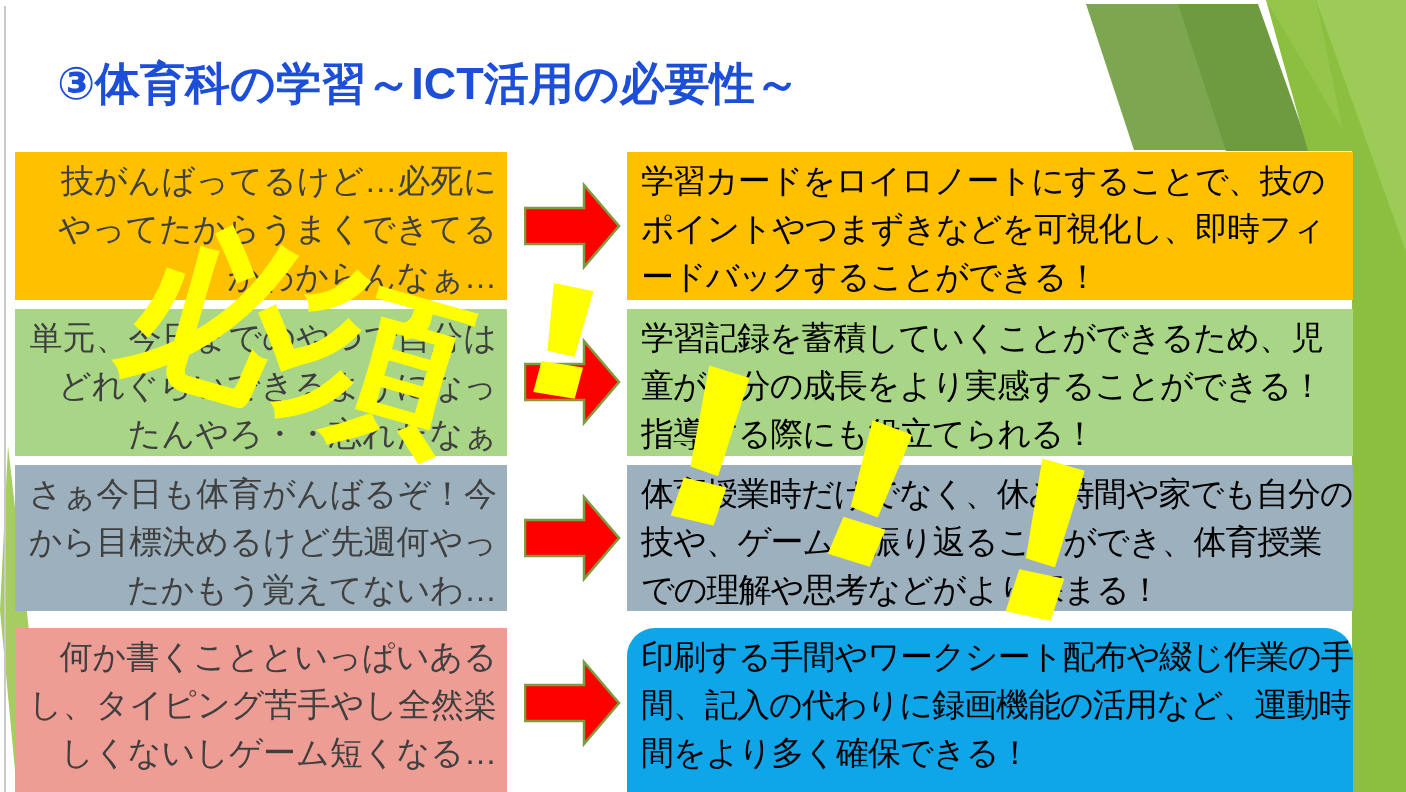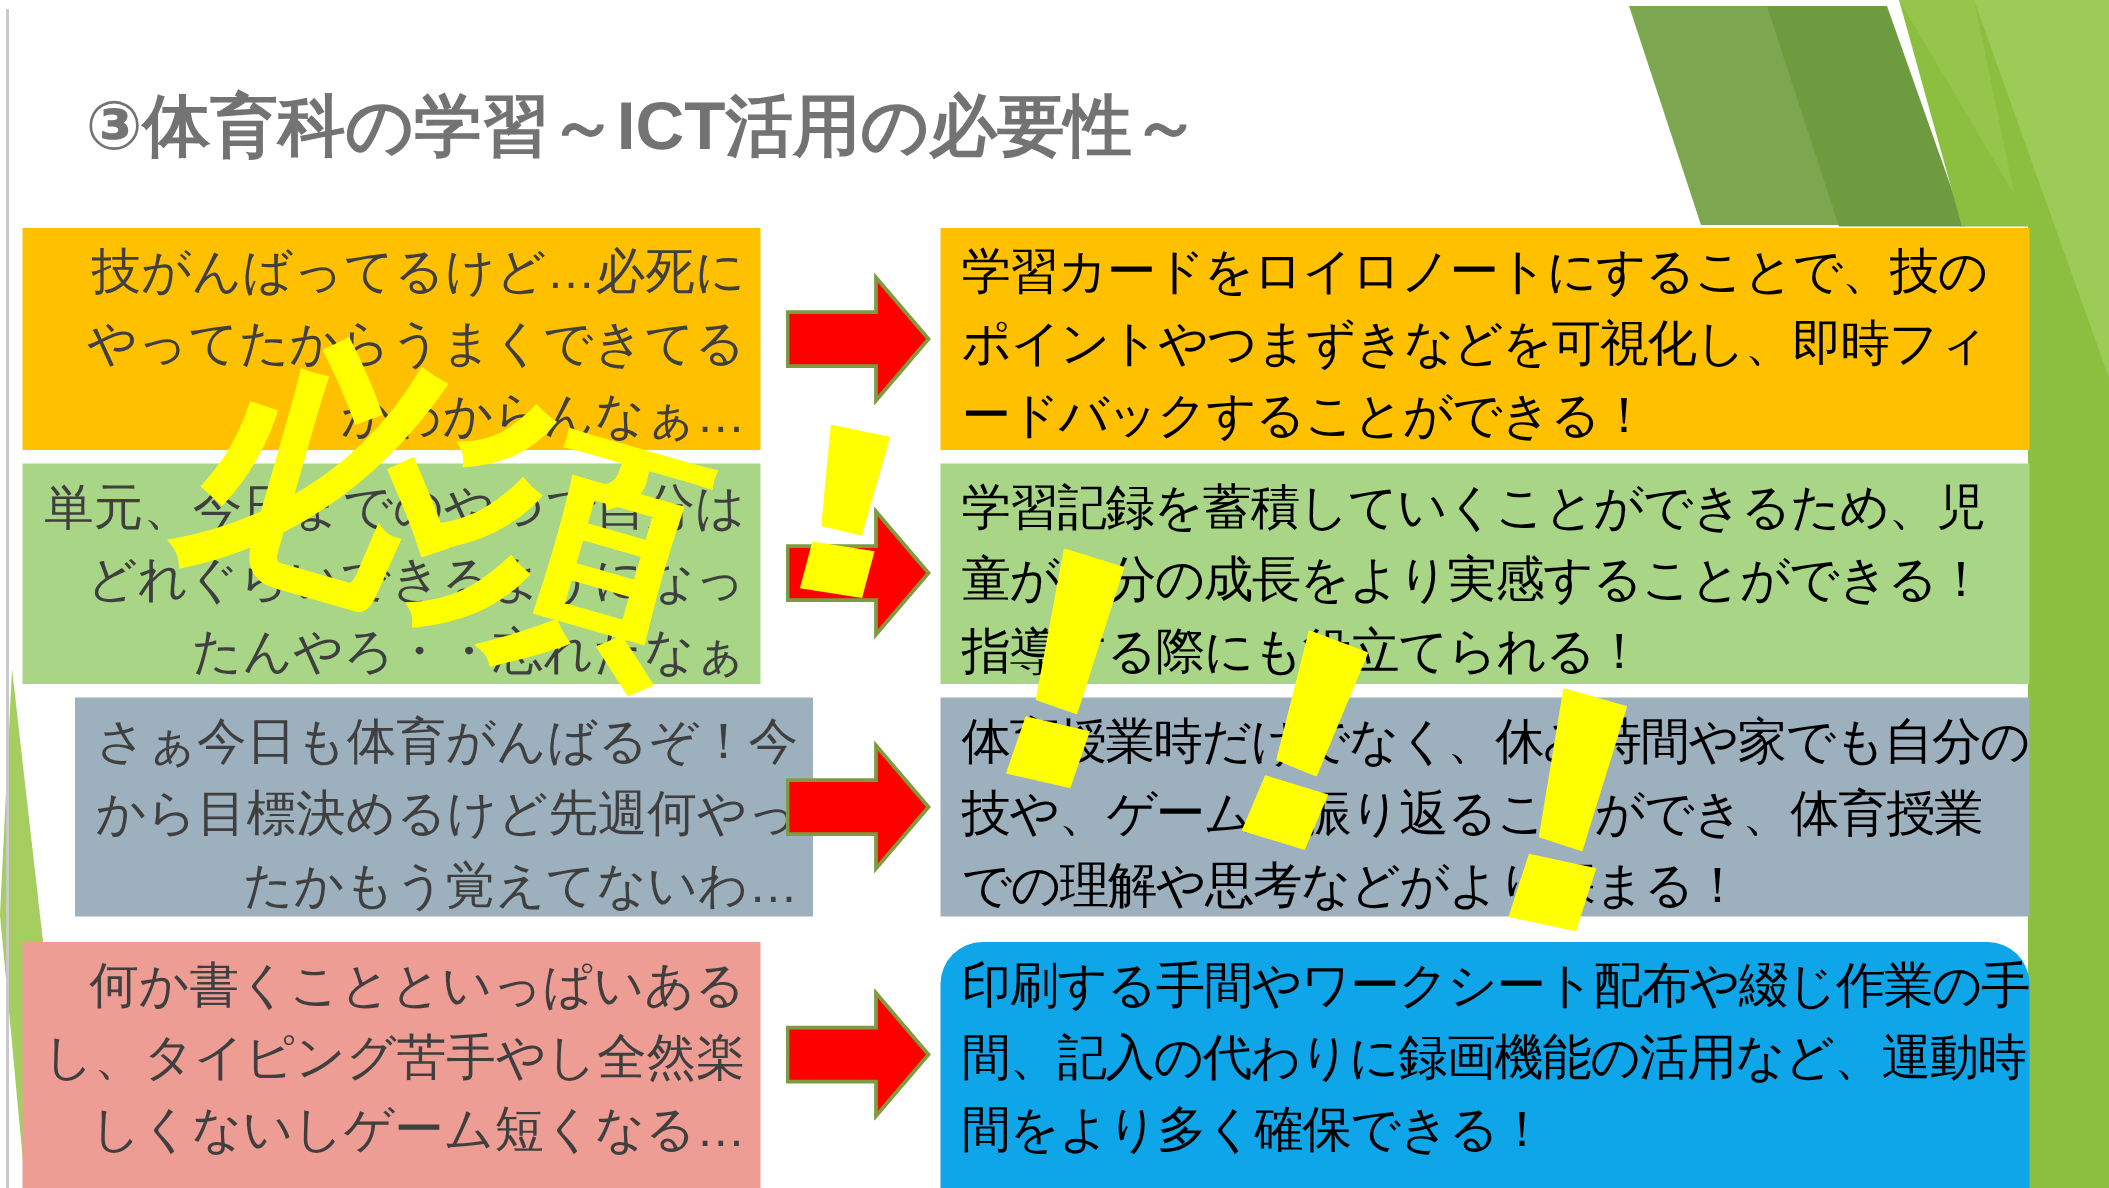--- a/index.html
+++ b/index.html
@@ -7,21 +7,21 @@
     width:1406px;height:792px;position:relative;overflow:hidden;
     background:#ffffff;
     font-family:"Liberation Sans","DejaVu Sans",sans-serif;
   }
   
   .deco{position:absolute;left:0;top:0;z-index:0;}
   .edge-line{position:absolute;left:4px;top:6px;width:2px;height:786px;background:#c9c9c9;z-index:0;}
   
   .title{
     position:absolute;left:57px;top:54px;width:1000px;
-    font-size:45px;font-weight:800;color:#737373;letter-spacing:0px;z-index:2;
+    font-size:45px;font-weight:800;color:#1d4ed8;letter-spacing:0px;z-index:2;
   }
   
   .box{position:absolute;box-sizing:border-box;z-index:1;overflow:hidden;}
   .box.left{left:15px;width:492px;padding:5px 10px 5px 13px;
     font-size:33px;line-height:48px;color:#3f3f3f;text-align:right;}
   .box.right{left:627px;width:726px;padding:5px 0 5px 14px;
     font-size:33px;line-height:48px;color:#000;letter-spacing:-1px;}
   .r0{top:152px;height:148px;}
   .r1{top:309px;height:147px;}
   .r2{top:465px;height:146px;}
@@ -80,21 +80,21 @@
 <div class="box left r1" style="background: rgb(168, 213, 134);">
   <span>単元、今日までのやつで自分はどれぐらいできるようになったんやろ・・忘れたなぁ</span>
 </div>
 <svg class="arrow a1" viewBox="0 0 98 88">
   <polygon points="1,26 60,26 60,3 95,44 60,85 60,62 1,62" fill="#FE0000" stroke="#7E9C3F" stroke-width="2.5"></polygon>
 </svg>
 <div class="box right r1" style="background: rgb(168, 213, 134);">
   <span>学習記録を蓄積していくことができるため、児童が自分の成長をより実感することができる！指導する際にも役立てられる！</span>
 </div>
 
-<div class="box left r2" style="background: rgb(157, 176, 189); margin-left: 35px;">
+<div class="box left r2" style="background: rgb(157, 176, 189);">
   <span>さぁ今日も体育がんばるぞ！今から目標決めるけど先週何やったかもう覚えてないわ…</span>
 </div>
 <svg class="arrow a2" viewBox="0 0 98 88">
   <polygon points="1,26 60,26 60,3 95,44 60,85 60,62 1,62" fill="#FE0000" stroke="#7E9C3F" stroke-width="2.5"></polygon>
 </svg>
 <div class="box right r2" style="background: rgb(157, 176, 189);">
   <span>体育授業時だけでなく、休み時間や家でも自分の技や、ゲームを振り返ることができ、体育授業での理解や思考などがより深まる！</span>
 </div>
 
 <div class="box left r3" style="background: rgb(238, 157, 149);">

